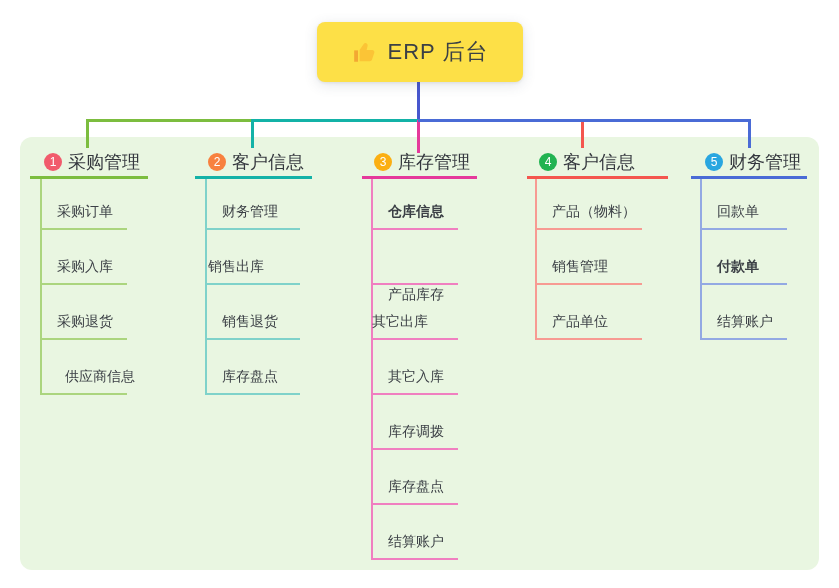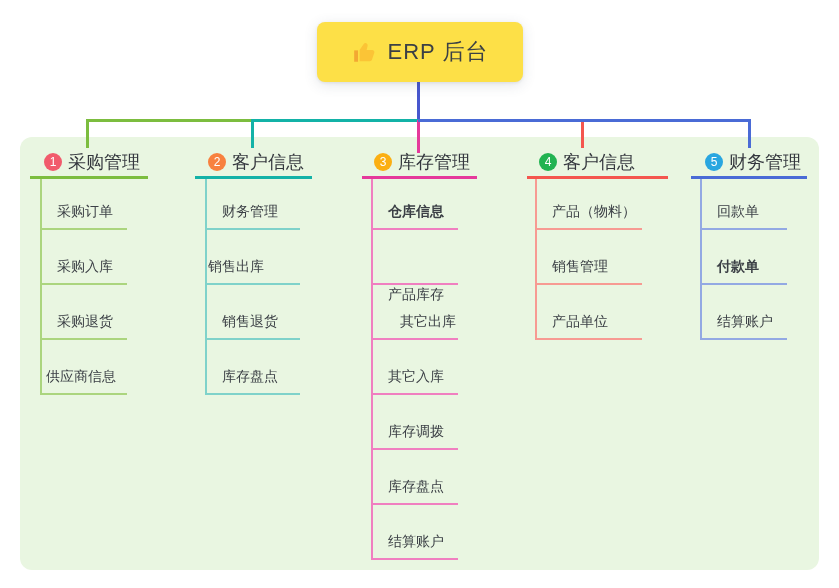--- a/index.html
+++ b/index.html
@@ -128,36 +128,36 @@
       <div class="hline" style="left: 700px; top: 338px; width: 87px; height: 2px; background: rgb(147, 169, 227);"></div>
     </div>
   <div id="branches-layer">
       <div class="branch-header" style="left: 44px; top: 150px;">
         <div class="badge" style="background: rgb(241, 91, 108);">1</div>
         <div class="branch-label">采购管理</div>
       </div>
       <div class="child-label" style="left: 57px; top: 203px;">采购订单</div>
       <div class="child-label" style="left: 57px; top: 258px;">采购入库</div>
       <div class="child-label" style="left: 57px; top: 313px;">采购退货</div>
-      <div class="child-label" style="left: 46px; top: 368px;">供应商信息</div>
+      <div class="child-label" style="left: 65px; top: 368px;">供应商信息</div>
       <div class="branch-header" style="left: 208px; top: 150px;">
         <div class="badge" style="background: rgb(248, 129, 63);">2</div>
         <div class="branch-label">客户信息</div>
       </div>
       <div class="child-label" style="left: 222px; top: 203px;">财务管理</div>
       <div class="child-label" style="left: 208px; top: 258px; text-align: right;">销售出库</div>
       <div class="child-label" style="left: 222px; top: 313px;">销售退货</div>
       <div class="child-label" style="left: 222px; top: 368px;">库存盘点</div>
       <div class="branch-header" style="left: 374px; top: 150px;">
         <div class="badge" style="background: rgb(251, 175, 18);">3</div>
         <div class="branch-label">库存管理</div>
       </div>
       <div class="child-label" style="left: 388px; top: 203px; font-weight: bold;">仓库信息</div>
       <div class="child-label" style="left: 388px; top: 258px; margin-top: 28px;">产品库存</div>
-      <div class="child-label" style="left: 400px; top: 313px;">其它出库</div>
+      <div class="child-label" style="left: 372px; top: 313px;">其它出库</div>
       <div class="child-label" style="left: 388px; top: 368px;">其它入库</div>
       <div class="child-label" style="left: 388px; top: 423px;">库存调拨</div>
       <div class="child-label" style="left: 388px; top: 478px;">库存盘点</div>
       <div class="child-label" style="left: 388px; top: 533px;">结算账户</div>
       <div class="branch-header" style="left: 539px; top: 150px;">
         <div class="badge" style="background: rgb(33, 179, 81);">4</div>
         <div class="branch-label">客户信息</div>
       </div>
       <div class="child-label" style="left: 552px; top: 203px;">产品（物料）</div>
       <div class="child-label" style="left: 552px; top: 258px;">销售管理</div>

